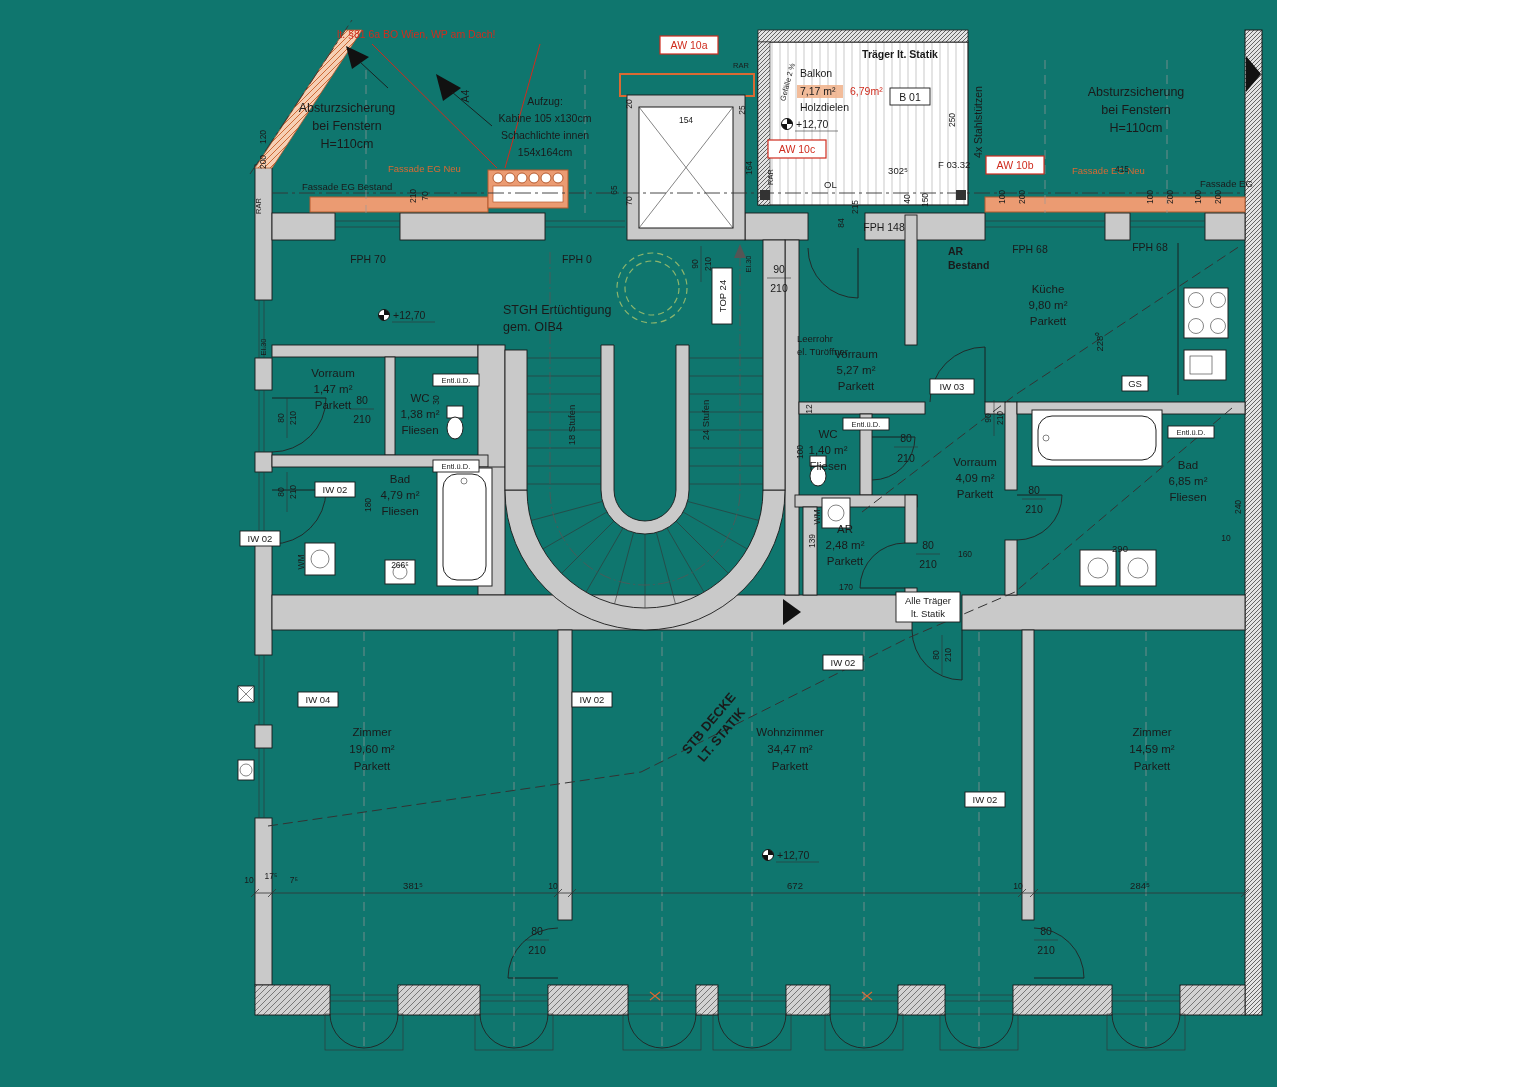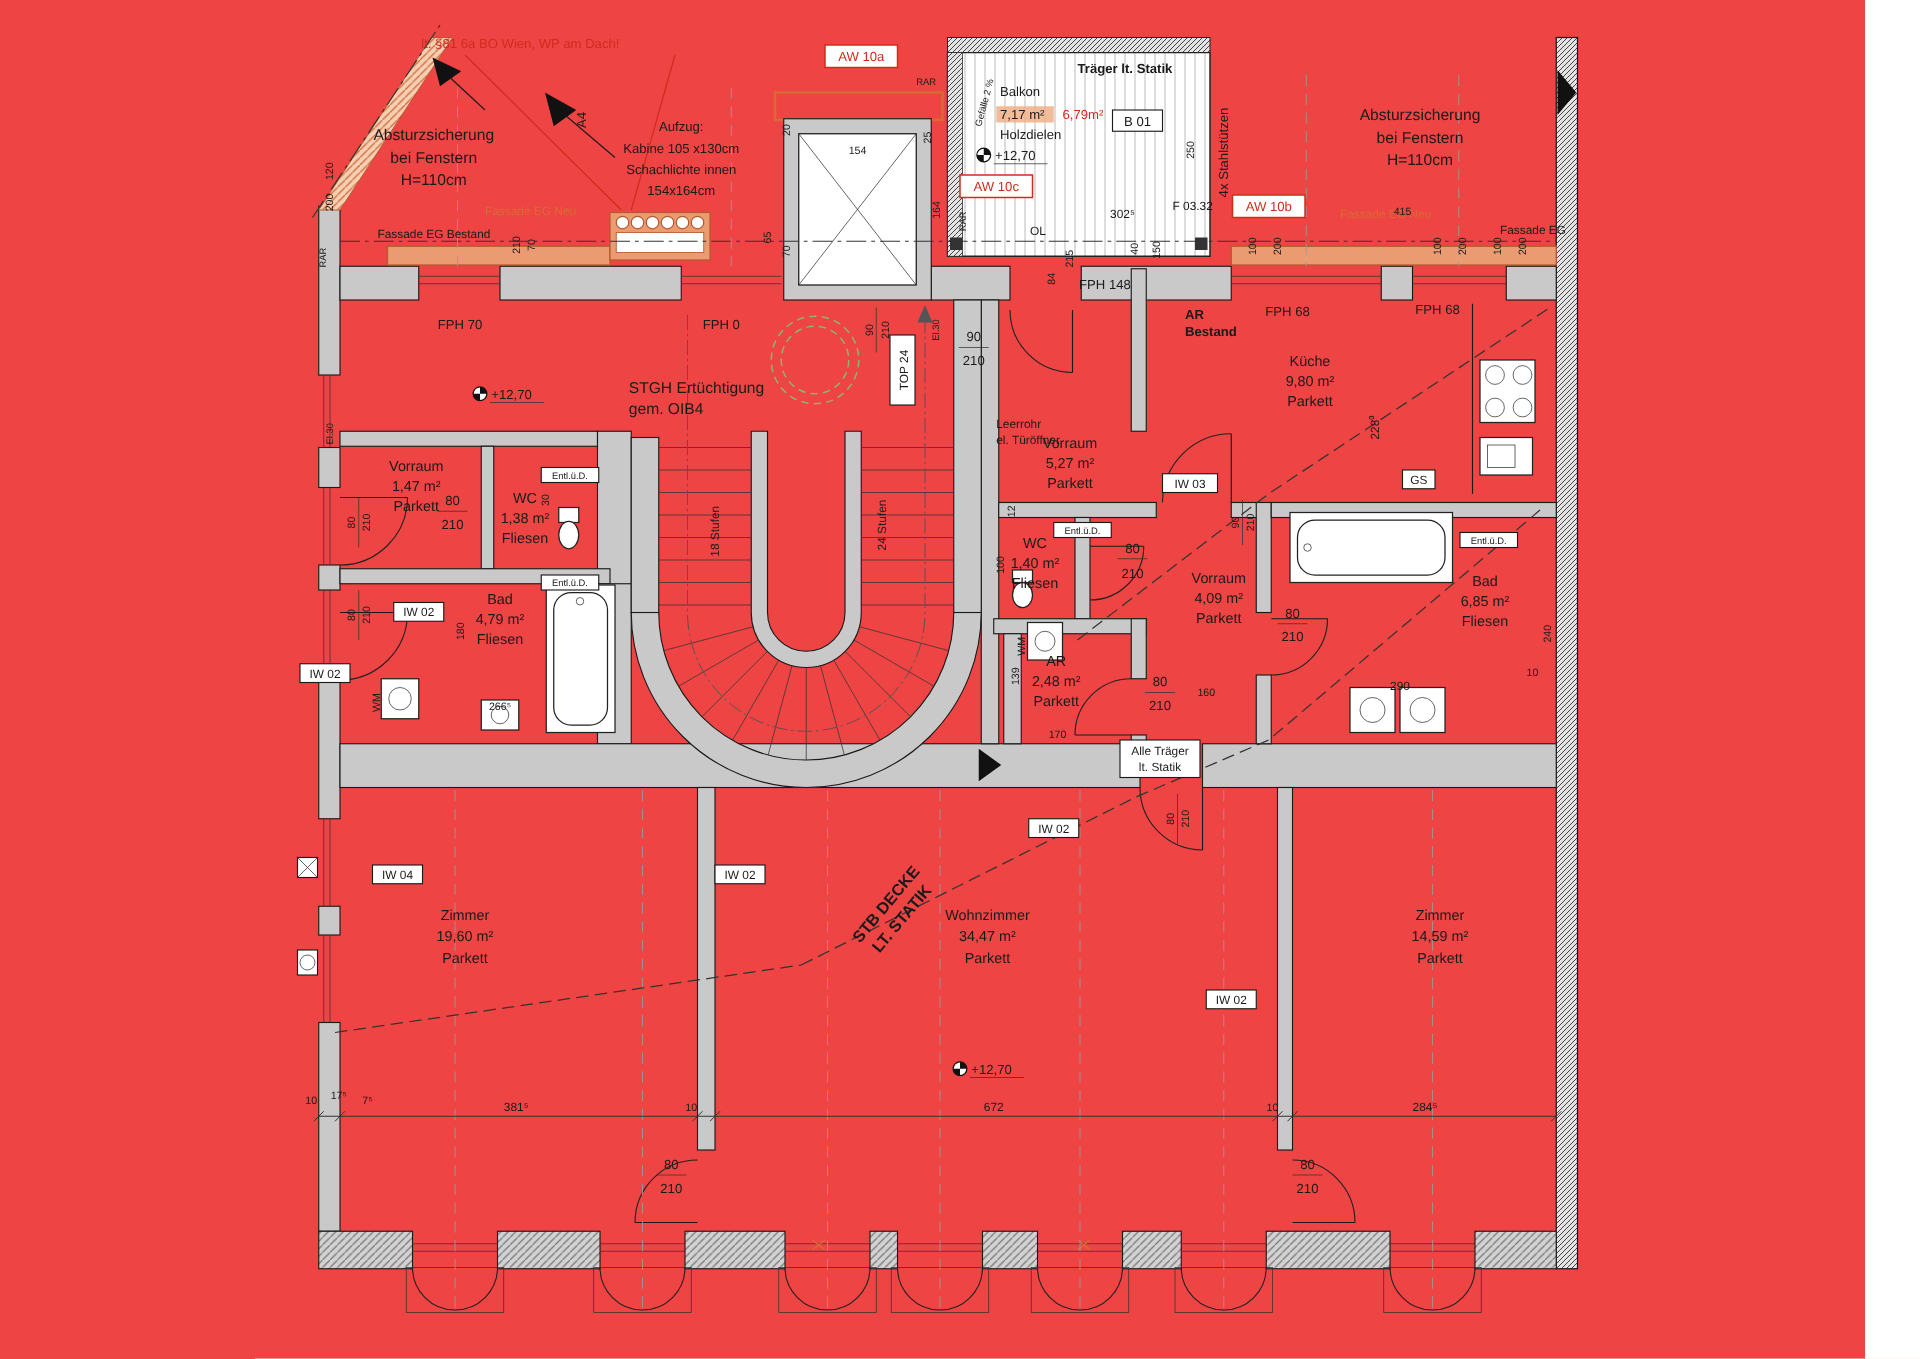--- a/index.html
+++ b/index.html
@@ -1,16 +1,16 @@
 <!DOCTYPE html>
 <html><head>
 <meta charset="utf-8">
 <style>
   html,body{margin:0;padding:0;background:#fff}
-  .canvas{position:relative;width:1492px;height:1087px;background:#ef4444;overflow:hidden;font-family:"Liberation Sans",sans-serif}
+  .canvas{position:relative;width:1277px;height:1087px;background:#0f766e;overflow:hidden;font-family:"Liberation Sans",sans-serif}
   svg text{font-family:"Liberation Sans",sans-serif;fill:#1a1a1a}
   .t7{font-size:7.5px}.t8{font-size:8.5px}.t9{font-size:9.5px}.t10{font-size:10.5px}
   .t11{font-size:11.5px}.t12{font-size:12.5px}.t13{font-size:13px}
   .ctr{text-anchor:middle}.b{font-weight:bold}
   .red{fill:#cf2c1e}.org{fill:#d96a33}
   .wall{fill:#c9c9c9;stroke:#1a1a1a;stroke-width:.9}
   .wallh{fill:url(#hGray);stroke:#1a1a1a;stroke-width:.9}
   .party{fill:url(#hDense);stroke:#1a1a1a;stroke-width:1}
   .ln{stroke:#1a1a1a;stroke-width:.9;fill:none}
   .lnt{stroke:#333;stroke-width:.6;fill:none}

